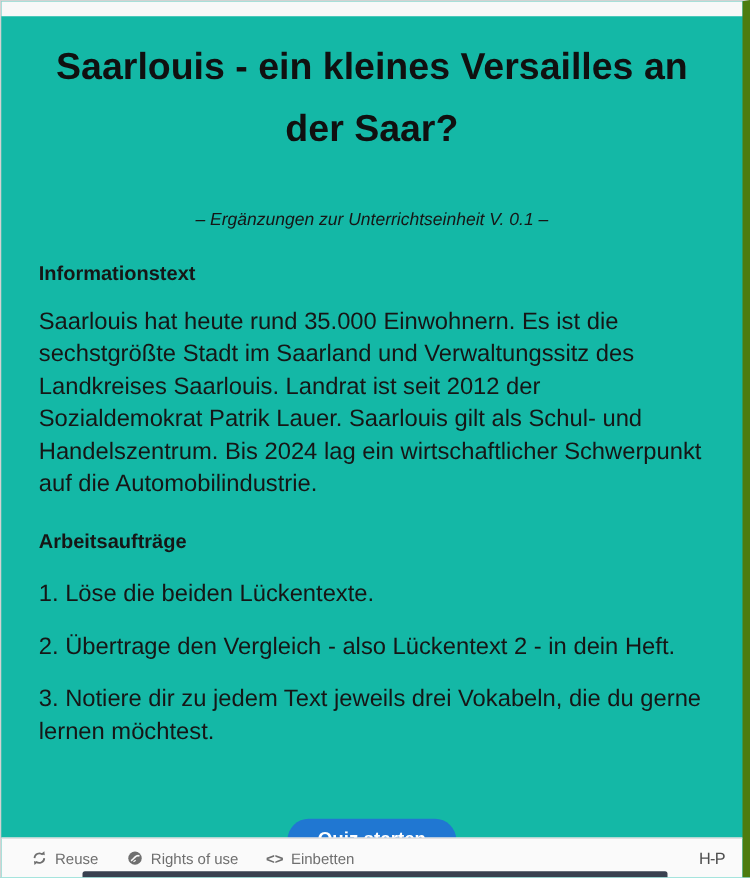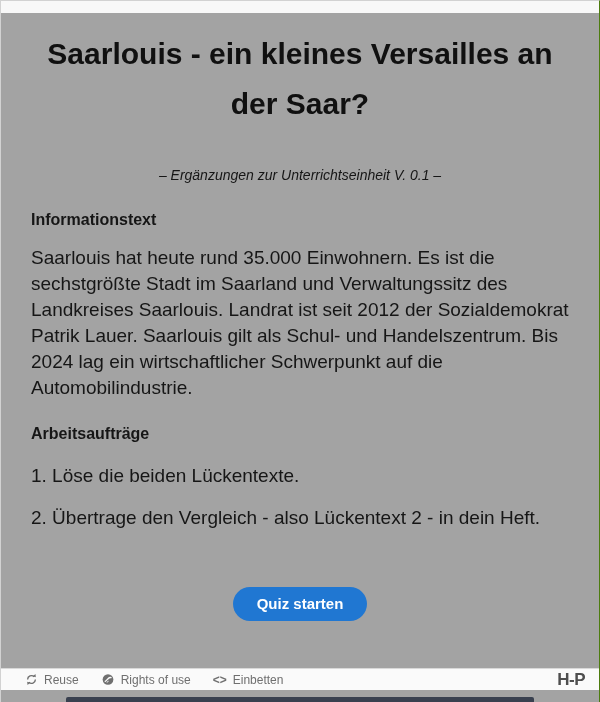--- a/index.html
+++ b/index.html
@@ -9,22 +9,22 @@
     font-family: "Liberation Sans", "DejaVu Sans", sans-serif;
     color: #161616;
   }
   .viewport {
     position: relative;
     width: 600px;
     height: 702px;
     box-sizing: border-box;
     border-top: 1px solid #d2d2d2;
     border-left: 1px solid #d2d2d2;
-    border-right: 1px solid #4d7c0f;
-    background: #a3a3a3;
+    border-right: 6px solid #4d7c0f;
+    background: #14b8a6;
     overflow: hidden;
   }
   .top-strip {
     height: 12px;
     background: #f8f8f8;
   }
   .title {
     margin: 16px 20px 0 20px;
     font-size: 30px;
     line-height: 50px;
@@ -72,22 +72,22 @@
     height: 34px;
     padding: 0 24px;
     border-radius: 17px;
     cursor: pointer;
     font-weight: bold;
   }
   .footer {
     position: absolute;
     left: 0;
     right: 0;
-    bottom: 12px;
-    height: 22px;
+    bottom: 0;
+    height: 32px;
     background: #fafafa;
     border-top: 1px solid #d9d9d9;
     display: flex;
     align-items: center;
     justify-content: space-between;
     padding: 0 14px 0 24px;
     box-sizing: border-box;
   }
   .footer-left {
     display: flex;
@@ -107,22 +107,22 @@
     align-items: center;
     justify-content: center;
   }
   .embed-glyph {
     font-size: 12px;
     font-weight: bold;
     letter-spacing: 0px;
     color: #6f6f6f;
   }
   .h5p-logo {
-    font-size: 17px;
-    font-weight: bold;
+    font-size: 13px;
+    font-weight: normal;
     letter-spacing: -0.5px;
     color: #4e4e4e;
   }
   .bottom-bar {
     position: absolute;
     bottom: 0;
     left: 65px;
     width: 468px;
     height: 5px;
     background: #39404f;
@@ -140,20 +140,21 @@
 
   <div class="subtitle">– Ergänzungen zur Unterrichtseinheit V. 0.1 –</div>
 
   <div class="content">
     <h2 class="section-heading">Informationstext</h2>
     <p class="info-text">Saarlouis hat heute rund 35.000 Einwohnern. Es ist die sechstgrößte Stadt im Saarland und Verwaltungssitz des Landkreises Saarlouis. Landrat ist seit 2012 der Sozialdemokrat Patrik Lauer. Saarlouis gilt als Schul- und Handelszentrum. Bis 2024 lag ein wirtschaftlicher Schwerpunkt auf die Automobilindustrie.</p>
 
     <h2 class="section-heading">Arbeitsaufträge</h2>
     <p class="task">1. Löse die beiden Lückentexte.</p>
     <p class="task">2. Übertrage den Vergleich - also Lückentext 2 - in dein Heft.</p>
+    <p class="task">3. Notiere dir zu jedem Text jeweils drei Vokabeln, die du gerne lernen möchtest.</p>
   </div>
 
   <div class="button-row">
     <button class="start-button">Quiz starten</button>
   </div>
 
   <div class="footer">
     <div class="footer-left">
 
       <div class="footer-item">

